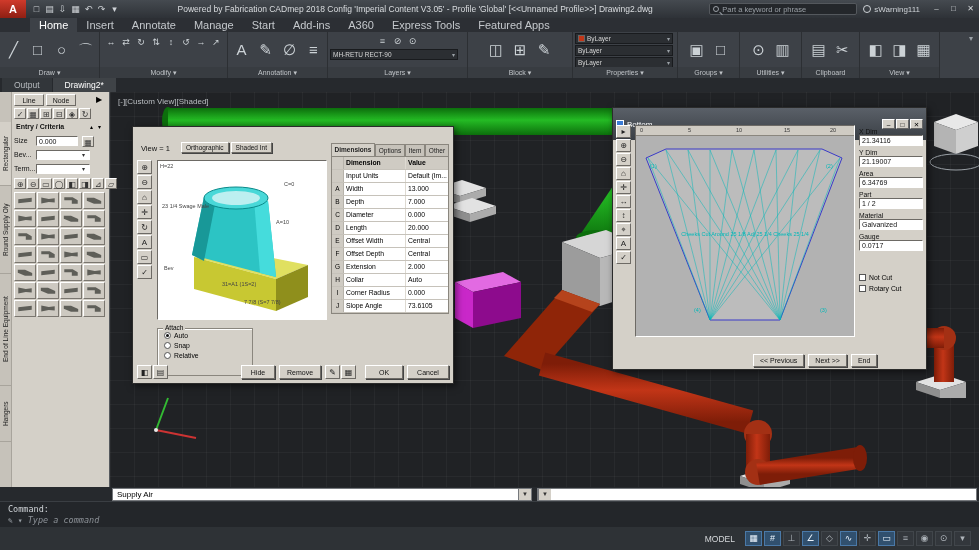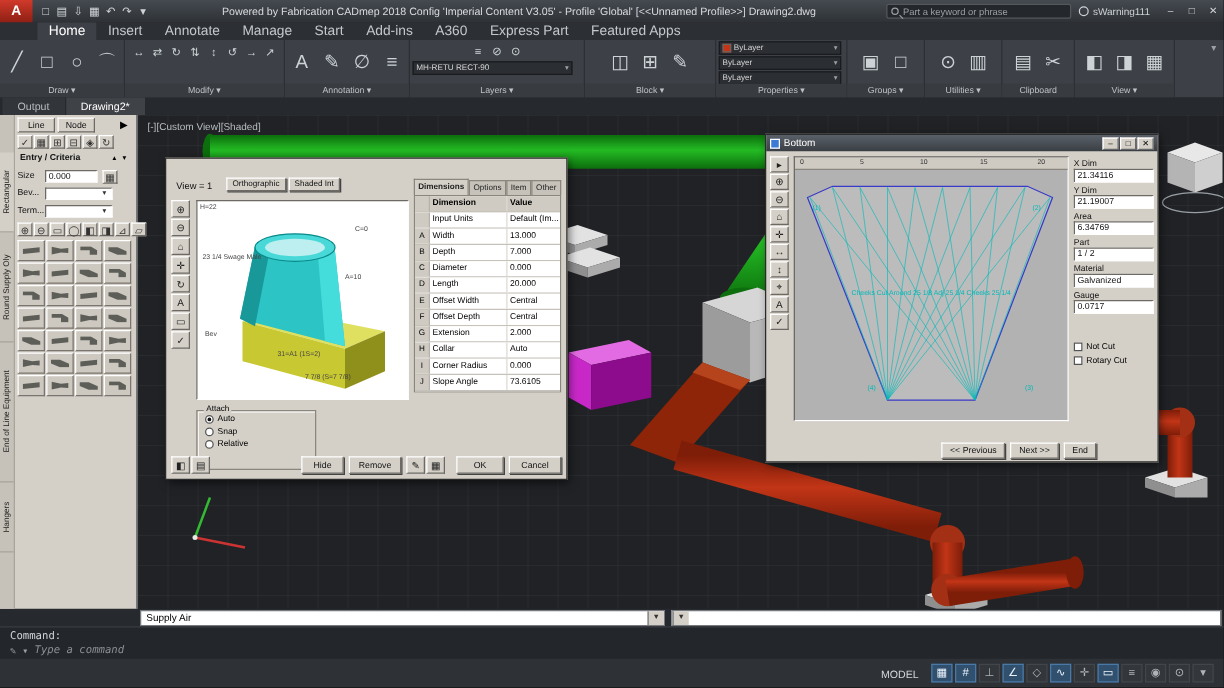--- a/index.html
+++ b/index.html
@@ -75,21 +75,21 @@
   
   .viewport{left:110px;top:92px;width:869px;height:395px;background:#202225;z-index:1;
             background-image:linear-gradient(rgba(255,255,255,.035) 1px,transparent 1px),
                              linear-gradient(90deg,rgba(255,255,255,.035) 1px,transparent 1px);
             background-size:24px 24px;}
   .vplabel{position:absolute;left:8px;top:5px;font-size:8px;color:#b9bdc1;z-index:2;}
 
   
   .dlg{position:absolute;background:#d4d0c8;border:1px solid #2b2b2b;box-shadow:2px 2px 7px rgba(0,0,0,.55);color:#000;}
   .tbar{height:13px;background:linear-gradient(#5a6068,#3a3f45);color:#fff;font-size:8px;
-        display:flex;align-items:center;padding:6px 3px;}
+        display:flex;align-items:center;padding:16px 3px;}
   .dico{width:8px;height:8px;background:#3a7bd5;border:1px solid #fff;margin-right:3px;flex:none;}
   .tbar .sp{flex:1;}
   .tbtn{width:13px;height:10px;background:#d4d0c8;border:1px solid;border-color:#fff #666 #666 #fff;
         color:#000;font-size:6.5px;line-height:9px;text-align:center;margin-left:1px;}
   .sbtn{width:15px;height:14px;background:#d4d0c8;border:1px solid;border-color:#fff #6d6a65 #6d6a65 #fff;
         font-size:8px;line-height:13px;text-align:center;color:#222;margin-bottom:1px;}
   .groupbox{border:1px solid #8a867e;box-shadow:inset 1px 1px 0 #fff;position:relative;}
   .legend{position:absolute;top:-5px;left:5px;background:#d4d0c8;font-size:6.5px;padding:0 2px;}
   .radio{width:7px;height:7px;border-radius:50%;background:#fff;border:1px solid #555;position:relative;flex:none;margin-right:3px;}
   .optrow[data-checked="true"] .radio:after{content:"";position:absolute;inset:1px;border-radius:50%;background:#111;}
@@ -188,21 +188,21 @@
 
   <div class="abs rtabs">
 
   <span class="rtab" data-active="true">Home</span>
       <span class="rtab">Insert</span>
       <span class="rtab">Annotate</span>
       <span class="rtab">Manage</span>
       <span class="rtab">Start</span>
       <span class="rtab">Add-ins</span>
       <span class="rtab">A360</span>
-      <span class="rtab">Express Part</span>
+      <span class="rtab">Express Tools</span>
       <span class="rtab">Featured Apps</span>
     </div>
 
   <div class="abs ribbon">
     <div class="rpanel" style="width:100px">
       <div class="pbodyr">
           <span class="ricb">╱</span>
           <span class="ricb">□</span>
           <span class="ricb">○</span>
           <span class="ricb">⌒</span>

